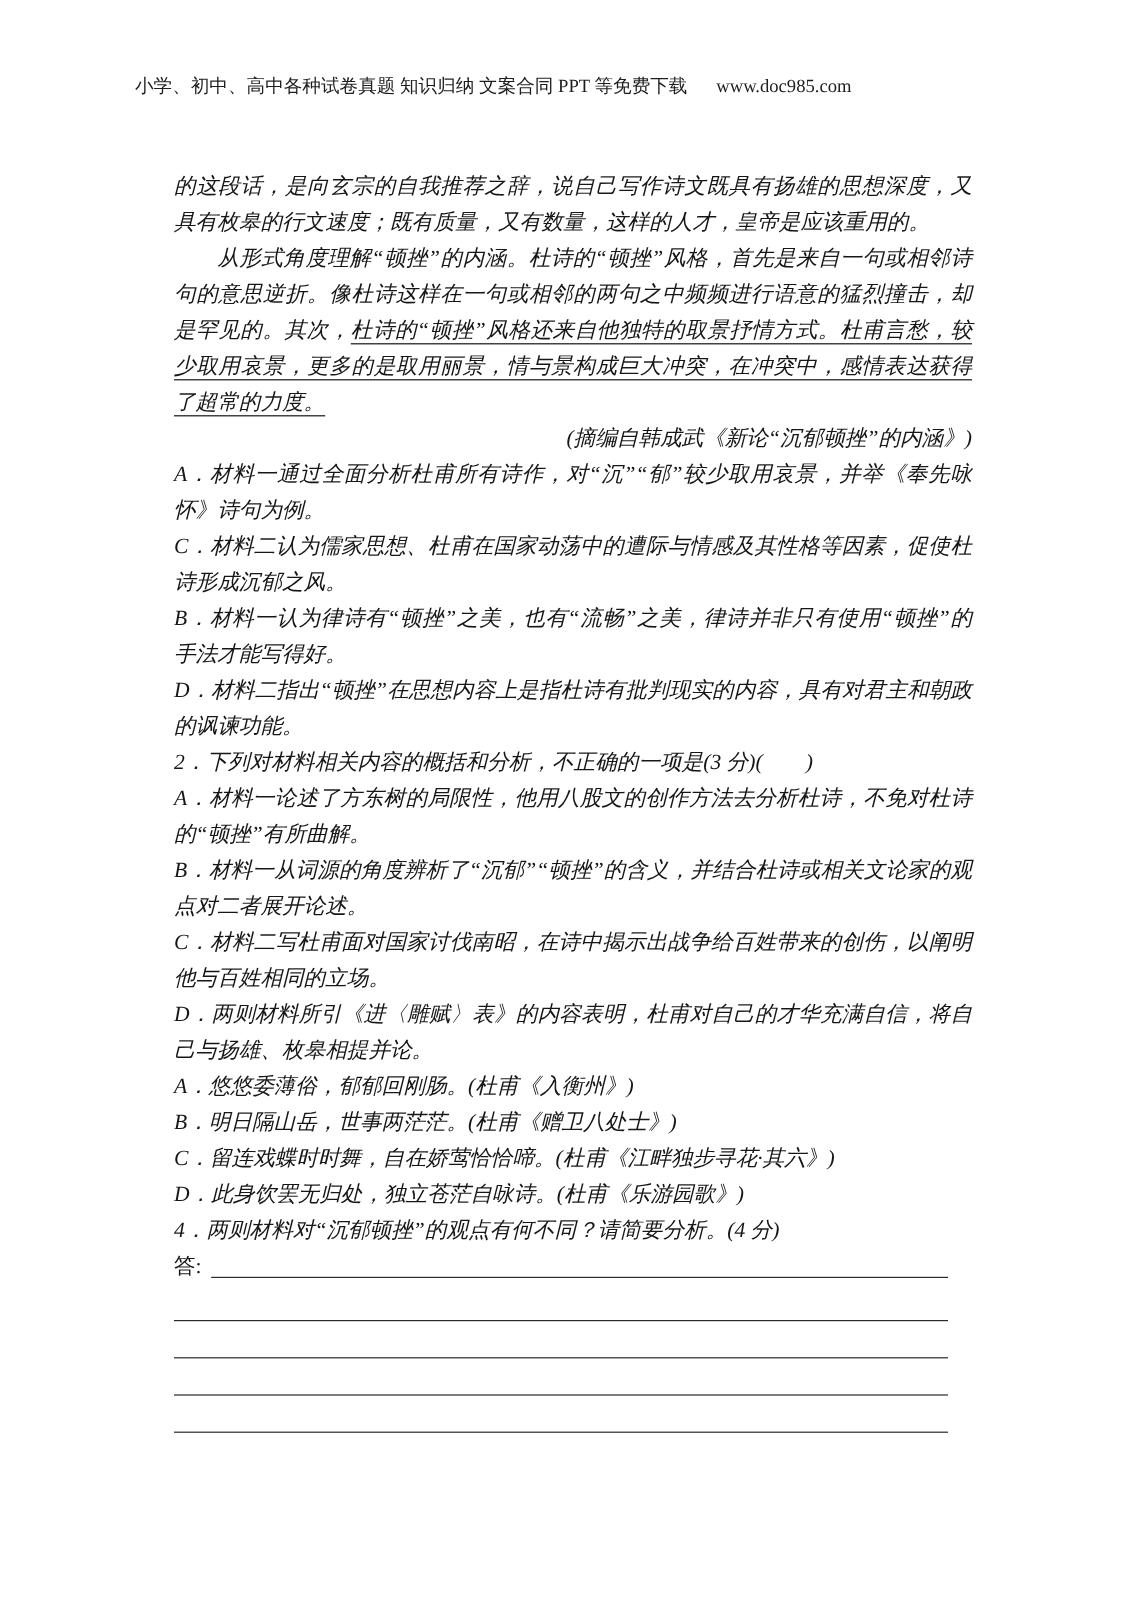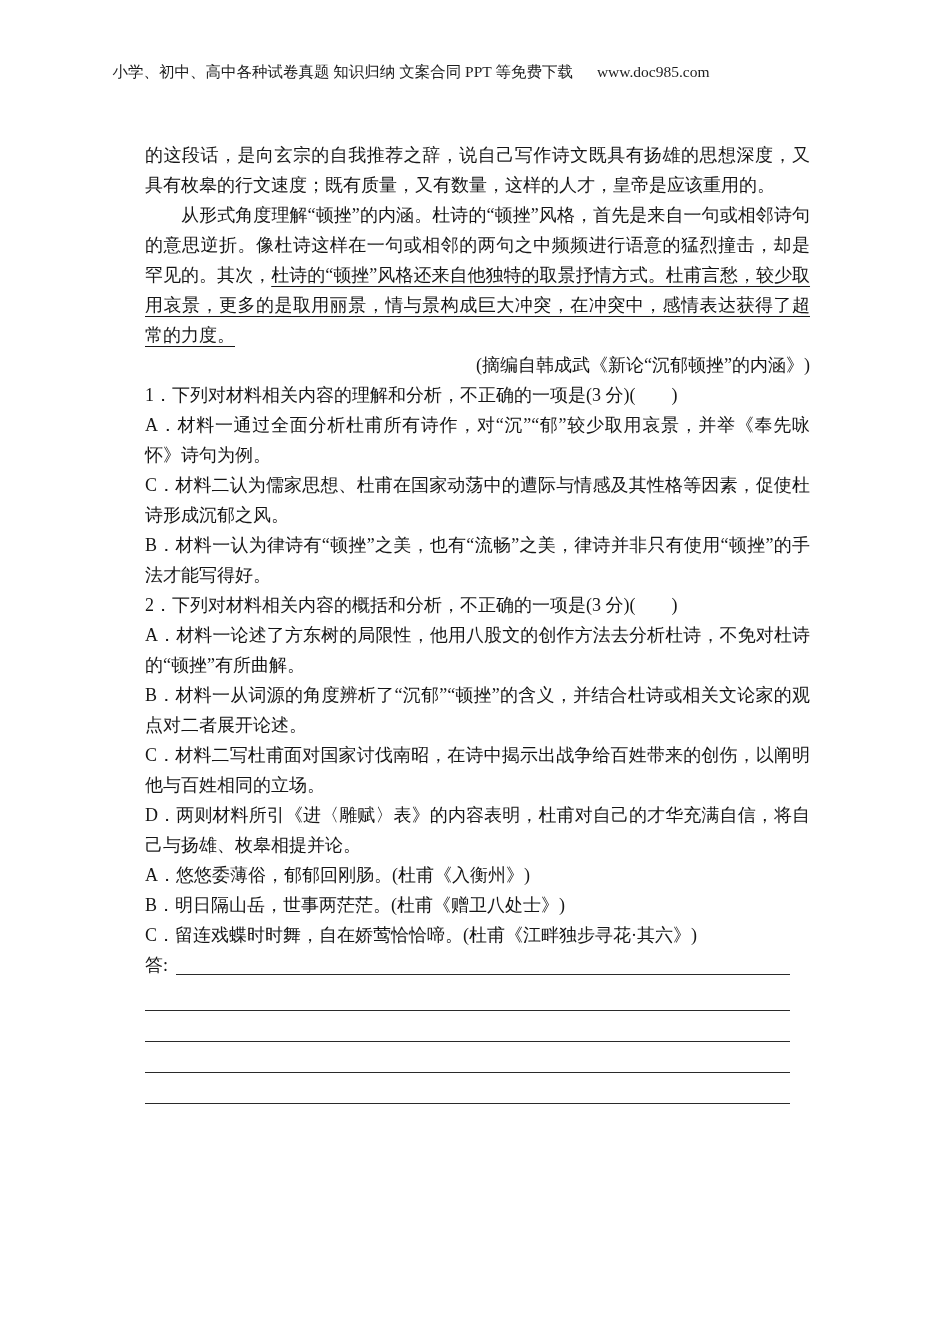--- a/index.html
+++ b/index.html
@@ -30,21 +30,21 @@
   }
   .content {
     position: absolute;
     left: 145px; top: 140px;
     width: 665px;
     font-size: 18px;
     line-height: 30px;
     text-align: justify;
     color: #161616;
   }
-  .content p { margin: 0; }
+  .content p { margin: 0; font-style: italic; }
   .indent { text-indent: 2em; }
   .uline {
     text-decoration: underline;
     text-underline-offset: 5px;
     text-decoration-thickness: 1px;
   }
   .citation { text-align: center; text-align-last: right; }
   .answer-row {
     display: flex;
     align-items: flex-end;
@@ -73,35 +73,37 @@
   </div>
 
   <div class="content">
 
     <p>的这段话，是向玄宗的自我推荐之辞，说自己写作诗文既具有扬雄的思想深度，又具有枚皋的行文速度；既有质量，又有数量，这样的人才，皇帝是应该重用的。</p>
 
     <p class="indent"><span>从形式角度理解“顿挫”的内涵。杜诗的“顿挫”风格，首先是来自一句或相邻诗句的意思逆折。像杜诗这样在一句或相邻的两句之中频频进行语意的猛烈撞击，却是罕见的。其次，</span><span class="uline">杜诗的“顿挫”风格还来自他独特的取景抒情方式。杜甫言愁，较少取用哀景，更多的是取用丽景，情与景构成巨大冲突，在冲突中，感情表达获得了超常的力度。</span></p>
 
     <p class="citation">(摘编自韩成武《新论“沉郁顿挫”的内涵》)</p>
 
-    <p>1．下列对材料相关内容的理解和分析，不正确的一项是(3 分)(　　)</p>
     <p>A．材料一通过全面分析杜甫所有诗作，对“沉”“郁”较少取用哀景，并举《奉先咏怀》诗句为例。</p>
     <p>C．材料二认为儒家思想、杜甫在国家动荡中的遭际与情感及其性格等因素，促使杜诗形成沉郁之风。</p>
     <p>B．材料一认为律诗有“顿挫”之美，也有“流畅”之美，律诗并非只有使用“顿挫”的手法才能写得好。</p>
+    <p>D．材料二指出“顿挫”在思想内容上是指杜诗有批判现实的内容，具有对君主和朝政的讽谏功能。</p>
 
     <p>2．下列对材料相关内容的概括和分析，不正确的一项是(3 分)(　　)</p>
     <p>A．材料一论述了方东树的局限性，他用八股文的创作方法去分析杜诗，不免对杜诗的“顿挫”有所曲解。</p>
     <p>B．材料一从词源的角度辨析了“沉郁”“顿挫”的含义，并结合杜诗或相关文论家的观点对二者展开论述。</p>
     <p>C．材料二写杜甫面对国家讨伐南昭，在诗中揭示出战争给百姓带来的创伤，以阐明他与百姓相同的立场。</p>
     <p>D．两则材料所引《进〈雕赋〉表》的内容表明，杜甫对自己的才华充满自信，将自己与扬雄、枚皋相提并论。</p>
 
     <p>A．悠悠委薄俗，郁郁回刚肠。(杜甫《入衡州》)</p>
     <p>B．明日隔山岳，世事两茫茫。(杜甫《赠卫八处士》)</p>
     <p>C．留连戏蝶时时舞，自在娇莺恰恰啼。(杜甫《江畔独步寻花·其六》)</p>
+    <p>D．此身饮罢无归处，独立苍茫自咏诗。(杜甫《乐游园歌》)</p>
 
+    <p>4．两则材料对“沉郁顿挫”的观点有何不同？请简要分析。(4 分)</p>
 
     <div class="answer-row">
       <span>答:</span>
       <span class="write-line"></span>
     </div>
     <div class="blank-line"></div>
     <div class="blank-line"></div>
     <div class="blank-line"></div>
     <div class="blank-line"></div>
 

